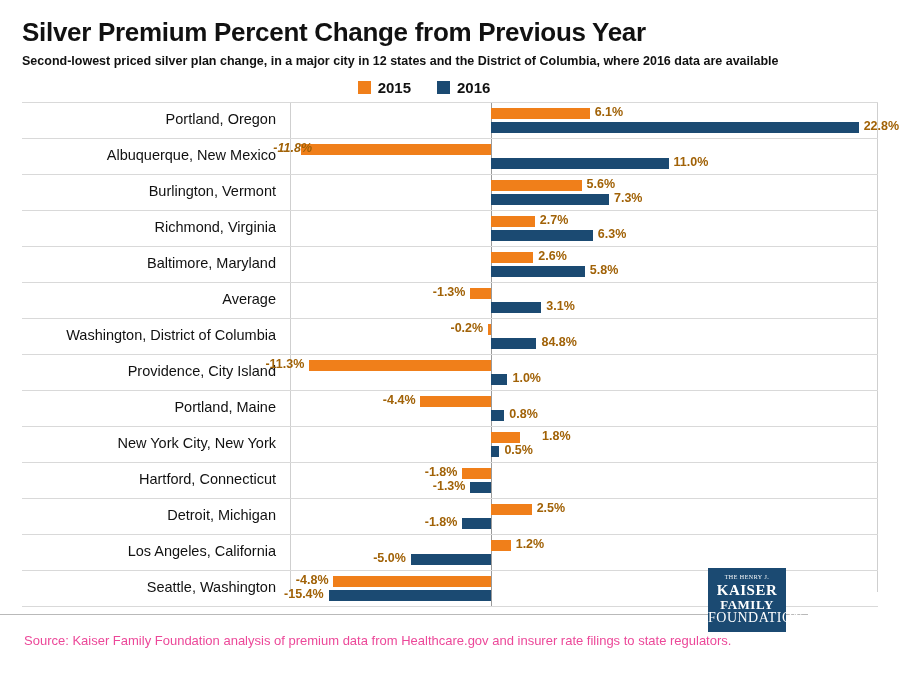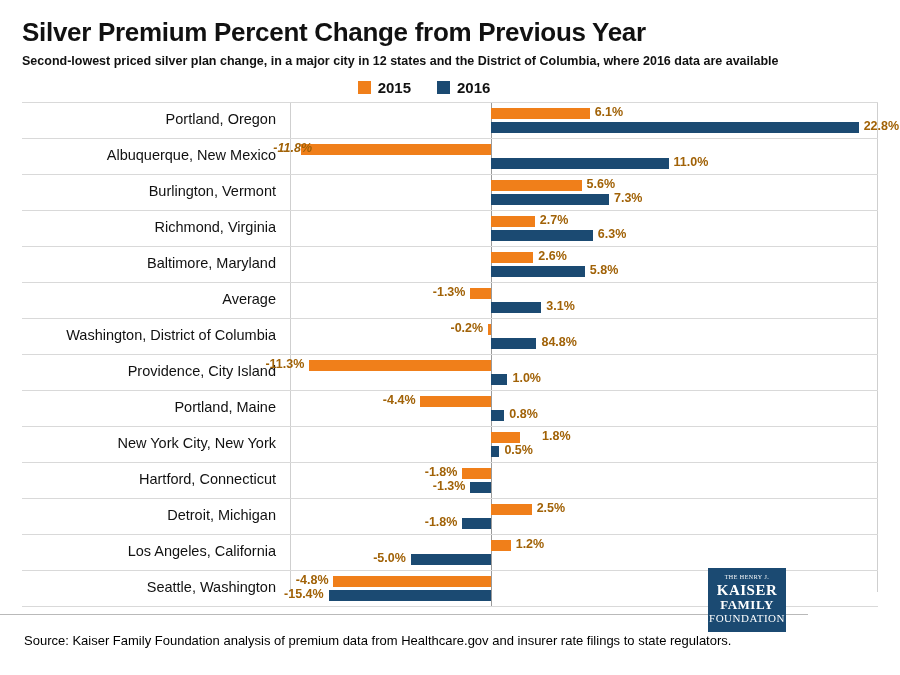--- a/index.html
+++ b/index.html
@@ -142,39 +142,39 @@
     right: 0;
     bottom: 0;
     height: 60px;
     border-top: 1px solid #b9b9b9;
   }
   .source {
     position: absolute;
     left: 24px;
     top: 18px;
     font-size: 13px;
-    color: #000000;
+    color: #ec4899;
   }
   .kff-logo {
     position: absolute;
     right: 22px;
     top: -47px;
     width: 78px;
     height: 64px;
     background: #1b4a72;
     color: #ffffff;
     text-align: center;
     box-sizing: border-box;
     padding-top: 5px;
     font-family: "Liberation Serif", serif;
   }
   .kff-l1 { font-size: 6px; letter-spacing: 0.5px; line-height: 9px; }
   .kff-l2 { font-size: 15px; font-weight: bold; letter-spacing: 0.5px; line-height: 16px; }
   .kff-l3 { font-size: 13px; font-weight: bold; letter-spacing: 0.5px; line-height: 14px; }
-  .kff-l4 { font-size: 11px; letter-spacing: 0.5px; line-height: 12px; }
+  .kff-l4 { font-size: 14px; letter-spacing: 0.5px; line-height: 12px; }
 </style>
 </head>
 <body>
 
 <div class="page">
 
   <h1 class="title">Silver Premium Percent Change from Previous Year</h1>
   <div class="subtitle">Second-lowest priced silver plan change, in a major city in 12 states and the District of Columbia, where 2016 data are available</div>
 
   <div class="legend">

